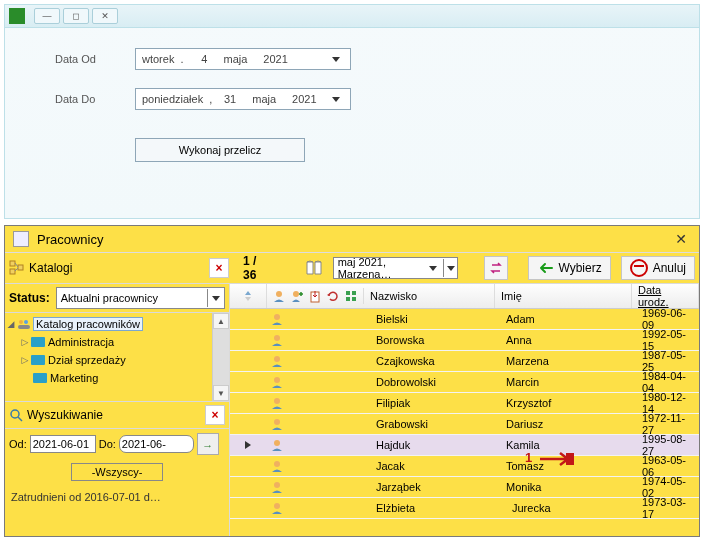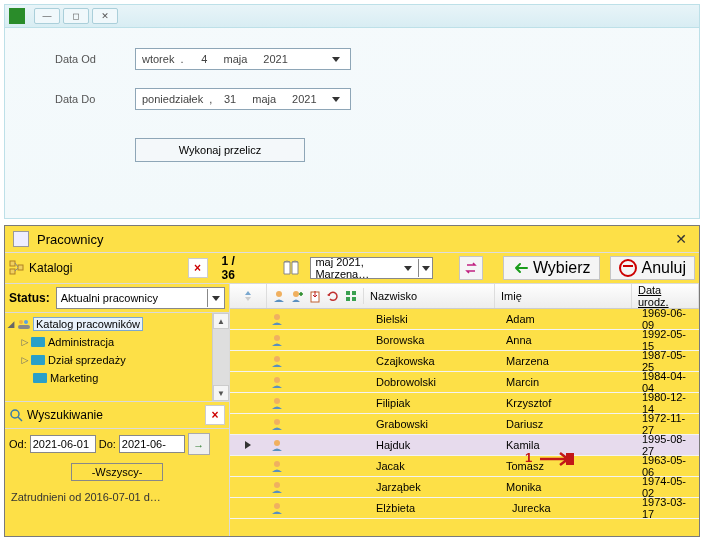--- a/index.html
+++ b/index.html
@@ -96,21 +96,21 @@
   }
   .combo .dd {
     width:16px; height:18px; border-left:1px solid #888; display:flex; align-items:center;
     justify-content:center; cursor:pointer; margin-left:4px;
   }
   .combo .dd::after {
     content:""; border-left:4px solid transparent; border-right:4px solid transparent;
     border-top:5px solid #333;
   }
   .tbbtn { border:1px solid #c5c5c5; background:#f5f5f5; height:22px; padding:0 8px;
-    display:flex; align-items:center; gap:5px; font-size:16px; cursor:pointer; }
+    display:flex; align-items:center; gap:5px; font-size:12px; cursor:pointer; }
   .arrow-green { color:#1a9c1a; font-size:14px; font-weight:bold; }
   .noentry { width:14px; height:14px; border:2px solid #c00; border-radius:50%;
     position:relative; }
   .noentry::after { content:""; position:absolute; left:2px; right:2px; top:4px; height:2px; background:#c00; }
 
   .w2body { display:flex; flex:1; overflow:hidden; }
   .leftpanel { width:224px; border-right:1px solid #dadada; display:flex; flex-direction:column; }
   .righttable { flex:1; display:flex; flex-direction:column; overflow:hidden; position:relative; }
 
   .status-row { display:flex; align-items:center; padding:3px 4px; border-bottom:1px solid #dadada; font-size:12px;}
@@ -305,21 +305,21 @@
               <line x1="9" y1="9" x2="13" y2="13" stroke="#3a7aa8" stroke-width="1.5"></line>
             </svg>
         </span>
         <span class="ttl">Wyszukiwanie</span>
         <span class="redx">×</span>
       </div>
       <div class="search-body">
         <span>Od:</span>
         <input class="inp" style="width: 66px;" value="2021-06-01">
         <span>Do:</span>
-        <input class="inp" style="width: 66px;" value="2021-06-">
+        <input class="inp" style="width: 75px; border-radius: 7px;" value="2021-06-">
         <span class="gobtn">→</span>
       </div>
       <div class="wszyscy">-Wszyscy-</div>
       <div class="zatline">Zatrudnieni od 2016-07-01 d…</div>
     </div>
 
     <div class="righttable">
       <div class="thdr">
         <div class="iconcol">
           <span class="iconbtn">

